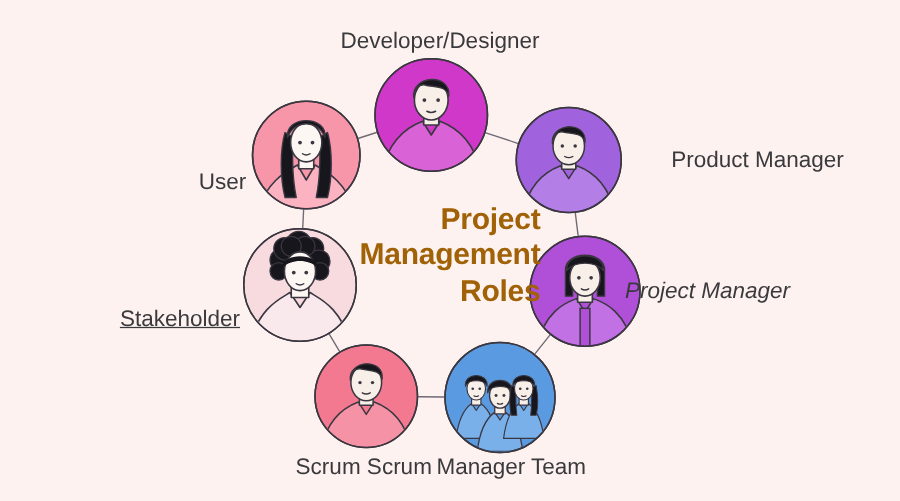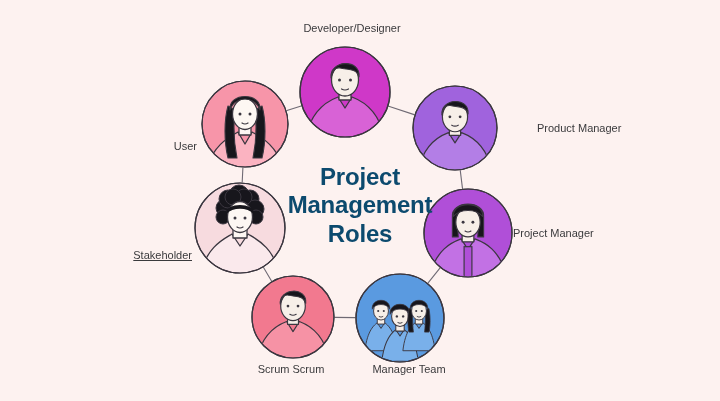--- a/index.html
+++ b/index.html
@@ -10,34 +10,34 @@
     overflow:hidden;
     position:relative;
   }
   #stage{position:absolute;inset:0;}
   #ring-svg{position:absolute;left:0;top:0;width:720px;height:401px;}
 
   .center-title{
     position:absolute;
     left:50%;top:205px;
     transform:translate(-50%,-50%);
-    text-align:center;
-    color:#0c4a6e;
+    text-align:right;
+    color:#a16207;
     font-size:24px;
     font-weight:bold;
     line-height:1.18;
     letter-spacing:-0.2px;
     white-space:nowrap;
     z-index:5;
   }
 
   .node-label{
     position:absolute;
     color:#3a3a3c;
-    font-size:11px;
+    font-size:18px;
     font-weight:400;
     white-space:nowrap;
     z-index:6;
     text-align:center;
   }
   .lbl-right{transform:translateY(-50%);}
   .lbl-left{transform:translate(-100%,-50%);margin-top:20px;}
   .lbl-center{transform:translateX(-50%);}
 </style>
 </head>
@@ -264,19 +264,19 @@
 
   <div class="center-title">
     <div>Project</div>
     <div>Management</div>
     <div>Roles</div>
   </div>
 
   <div id="label-layer">
       <div class="node-label lbl-center" style="left: 352px; top: 22px;">Developer/Designer</div>
       <div class="node-label lbl-right" style="left: 502px; top: 128px; margin-left: 35px;">Product Manager</div>
-      <div class="node-label lbl-right" style="left: 513px; top: 233px;">Project Manager</div>
+      <div class="node-label lbl-right" style="left: 500px; top: 233px; font-style: italic;">Project Manager</div>
       <div class="node-label lbl-center" style="left: 409px; top: 363px;">Manager Team</div>
       <div class="node-label lbl-center" style="left: 291px; top: 363px;">Scrum Scrum</div>
       <div class="node-label lbl-left" style="left: 192px; top: 235px; text-decoration: underline;">Stakeholder</div>
       <div class="node-label lbl-left" style="left: 197px; top: 126px;">User</div>
     </div>
 </div>
 
 </body></html>

